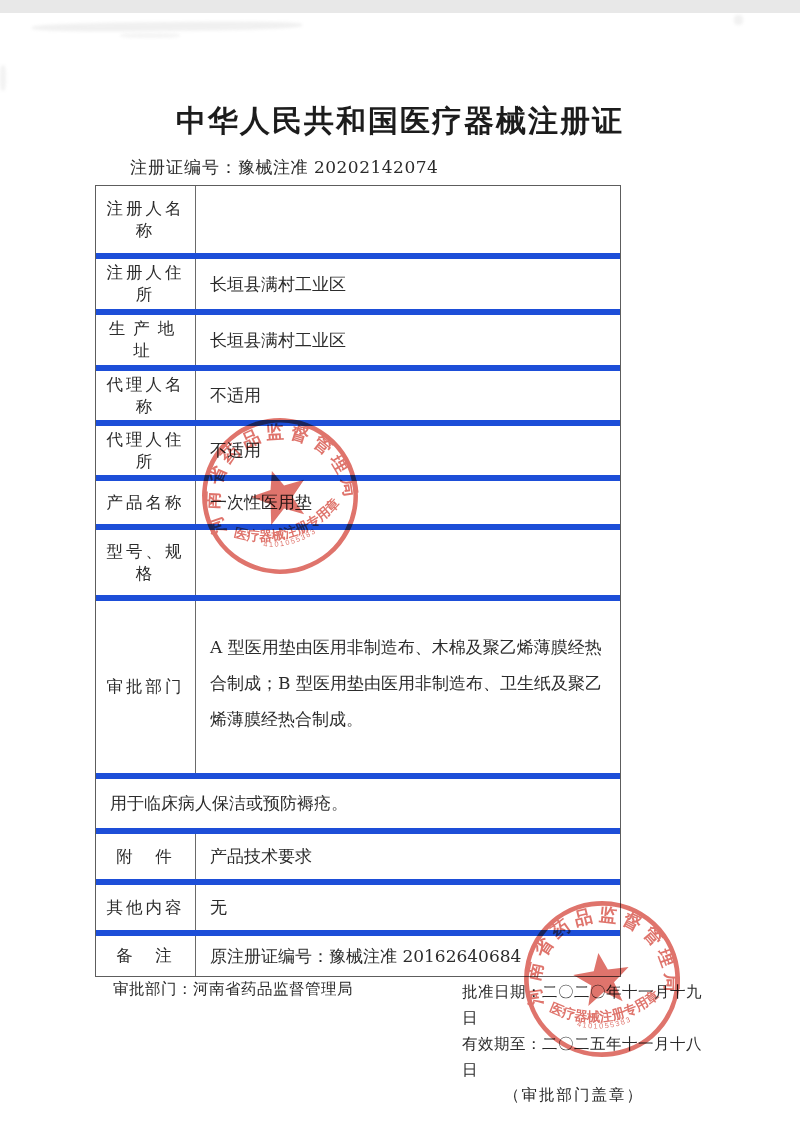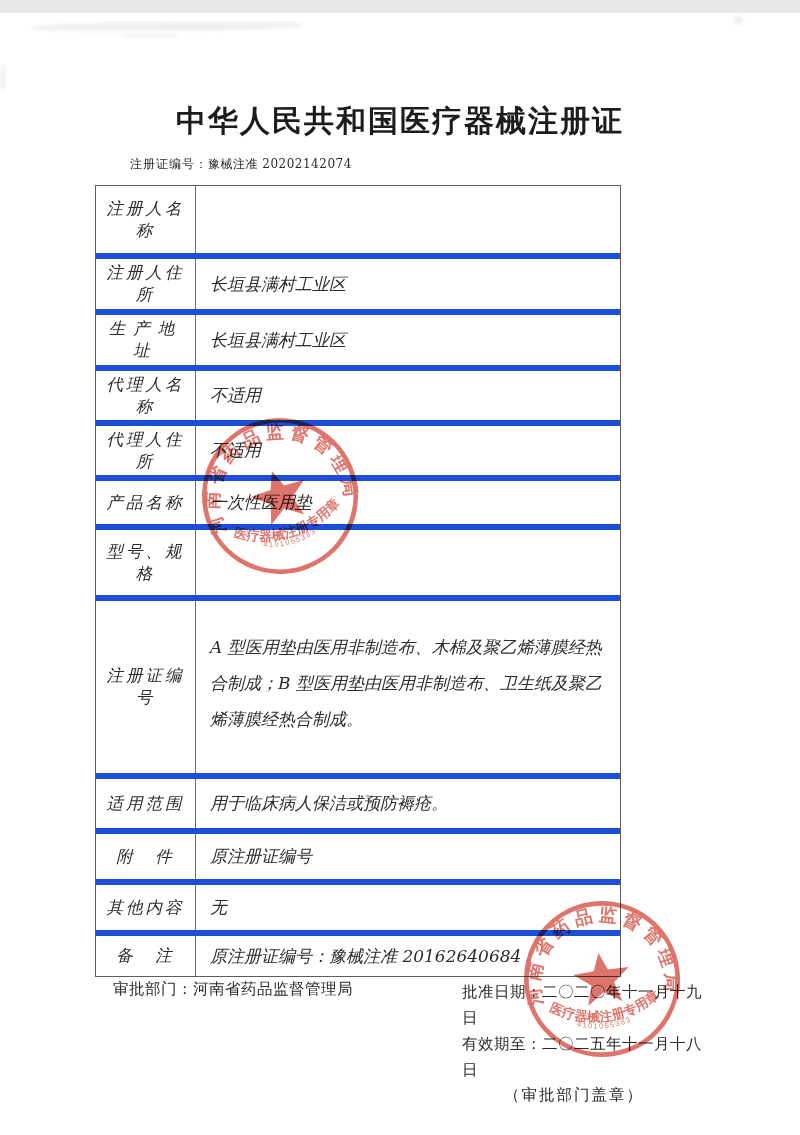--- a/index.html
+++ b/index.html
@@ -20,29 +20,28 @@
   .smudge.s4{left:0px;top:52px;width:6px;height:26px;opacity:.12;}
 
   .title{
     position:absolute;left:0;top:88px;width:100%;
     text-align:center;
     font-size:30px;font-weight:bold;color:#1c1c1c;
     letter-spacing:2px;
   }
   .regline{
     position:absolute;left:130px;top:143px;
-    font-size:12px;color:#2a2a2a;letter-spacing:1px;
+    font-size:17px;color:#2a2a2a;letter-spacing:1px;
   }
   .regline .num{font-family:"DejaVu Serif","Liberation Serif",serif;letter-spacing:.5px;}
 
   .doc-table{
     position:absolute;left:95px;top:172px;width:526px;
     border:1px solid #5d5d5d;
     box-sizing:border-box;
-    font-style:italic;
   }
   .trow{display:flex;border-top:6px solid #1d4ed8;box-sizing:border-box;}
   .trow:first-child{border-top:none;}
   .tlabel{
     flex:0 0 100px;box-sizing:border-box;
     border-right:1px solid #6a6a6a;
     display:flex;align-items:center;justify-content:center;
     font-size:16.5px;letter-spacing:3px;color:#2c2c2c;
     text-align:center;padding:2px 2px;
   }
@@ -100,30 +99,29 @@
       <div class="tvalue">不适用</div>
     </div>
     <div class="trow" style="height:49px">
       <div class="tlabel">产品名称</div>
       <div class="tvalue">一次性医用垫</div>
     </div>
     <div class="trow" style="height:71px">
       <div class="tlabel">型号、规格</div>
     </div>
     <div class="trow" style="height:178px">
-      <div class="tlabel">注册证编号</div>
+      <div class="tlabel">审批部门</div>
       <div class="tvalue" style="line-height:2.1;align-items:center;padding-top:0">A 型医用垫由医用非制造布、木棉及聚乙烯薄膜经热合制成；B 型医用垫由医用非制造布、卫生纸及聚乙烯薄膜经热合制成。</div>
     </div>
     <div class="trow" style="height:55px">
-      <div class="tlabel">适用范围</div>
       <div class="tvalue">用于临床病人保洁或预防褥疮。</div>
     </div>
     <div class="trow" style="height:51px">
       <div class="tlabel">附　件</div>
-      <div class="tvalue">原注册证编号</div>
+      <div class="tvalue">产品技术要求</div>
     </div>
     <div class="trow" style="height:51px">
       <div class="tlabel">其他内容</div>
       <div class="tvalue">无</div>
     </div>
     <div class="trow" style="height:46px">
       <div class="tlabel">备　注</div>
       <div class="tvalue">原注册证编号：豫械注准 20162640684</div>
     </div>
   </div>

